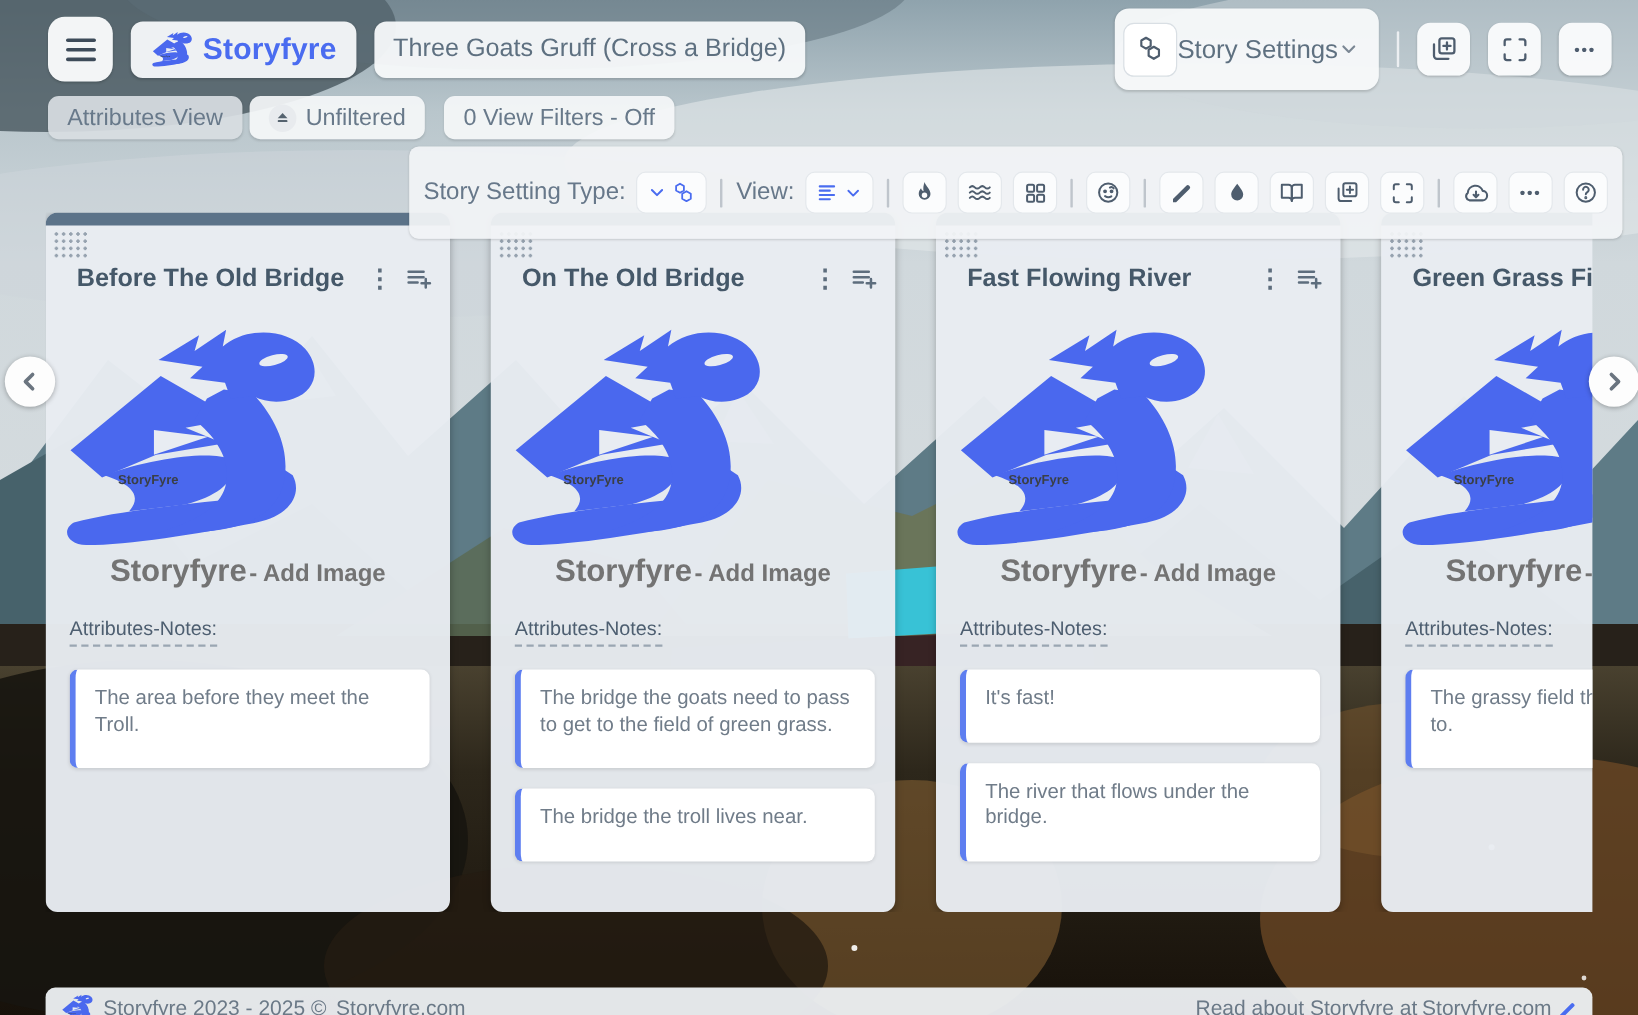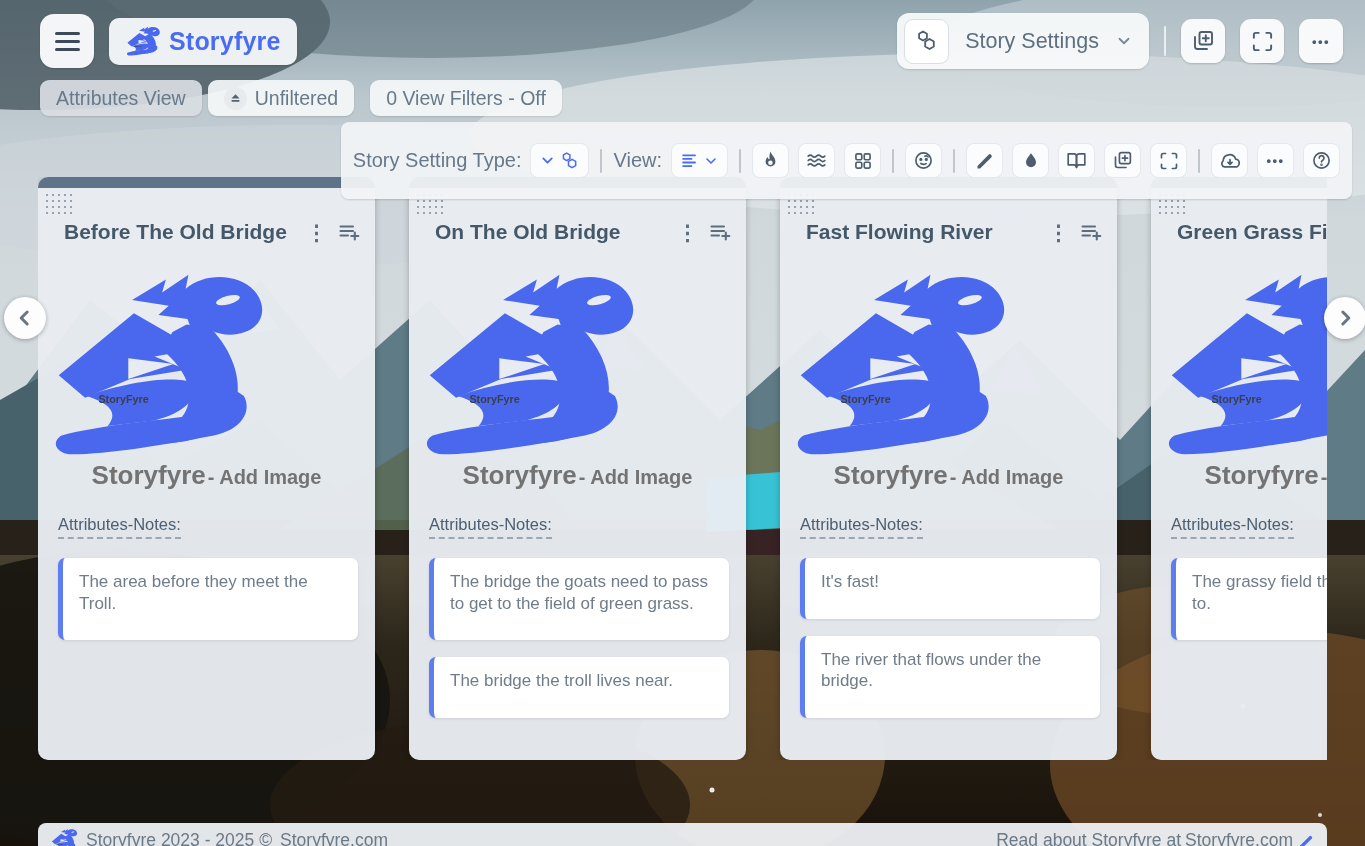--- a/index.html
+++ b/index.html
@@ -15,21 +15,21 @@
   .topbar{position:absolute;left:40px;top:13px;right:22px;height:56px;display:flex;align-items:center;gap:15px;z-index:5}
   .sq-btn{background:rgba(250,251,252,.96);border:none;border-radius:12px;box-shadow:0 1px 2px rgba(0,0,0,.18);display:flex;align-items:center;justify-content:center;cursor:pointer}
   .hamburger{width:54px;height:54px;border-radius:14px}
   .hamburger .bars{display:flex;flex-direction:column;gap:5px}
   .hamburger .bars span{display:block;width:25px;height:3px;border-radius:2px;background:#3d4b59}
   .pill{background:rgba(247,249,250,.95);border-radius:10px;box-shadow:0 1px 2px rgba(0,0,0,.15);display:flex;align-items:center}
   .brand-pill{height:47px;padding:0 16px;gap:8px}
   .brand-pill .brand-text{font-size:25px;font-weight:bold;color:#4a6cf0;letter-spacing:.2px}
   .title-pill{height:47px;padding:0 16px;font-size:21px;color:#5e7080}
   .flex-sp{flex:1}
-  .settings-pill{height:56px;border-radius:12px;padding:0 16px 0 7px;gap:16px;cursor:pointer}
+  .settings-pill{height:68px;border-radius:12px;padding:0 16px 0 7px;gap:0;cursor:pointer}
   .settings-iconbox{width:43px;height:43px;border:1px solid #d9dfe4;border-radius:9px;background:#fff;display:flex;align-items:center;justify-content:center}
   .settings-label{font-size:21.5px;color:#5e7080}
   .vdiv{width:2px;height:30px;background:rgba(244,246,248,.85);border-radius:2px}
   .top-icon-btn{width:44px;height:44px;border-radius:11px}
 
   
   .row2{position:absolute;left:40px;top:80px;display:flex;align-items:center;z-index:5}
   .r2pill{height:36px;border-radius:9px;display:flex;align-items:center;padding:0 16px;font-size:19.5px;color:#68798a;box-shadow:0 1px 2px rgba(0,0,0,.12);cursor:pointer}
   .r2-dark{background:rgba(216,221,226,.92)}
   .r2-light{background:rgba(245,247,248,.92)}
@@ -237,20 +237,21 @@
         <span></span>
         <span></span>
       </span>
   </button>
   <div class="pill brand-pill">
     <svg class="icon" width="36" height="30">
         <use href="#dragon-logo"></use>
       </svg>
     <span class="brand-text">Storyfyre</span>
   </div>
+  <div class="pill title-pill">Three Goats Gruff (Cross a Bridge)</div>
   <div class="flex-sp"></div>
   <div class="pill settings-pill">
     <span class="settings-iconbox icon" style="color:#4e5d6e">
       <svg width="24" height="24">
           <use href="#ic-hexagons"></use>
         </svg>
     </span>
     <span class="settings-label">Story Settings</span>
     <svg class="icon" width="18" height="18" style="color:#7b8794">
         <use href="#ic-chevron-down"></use>

